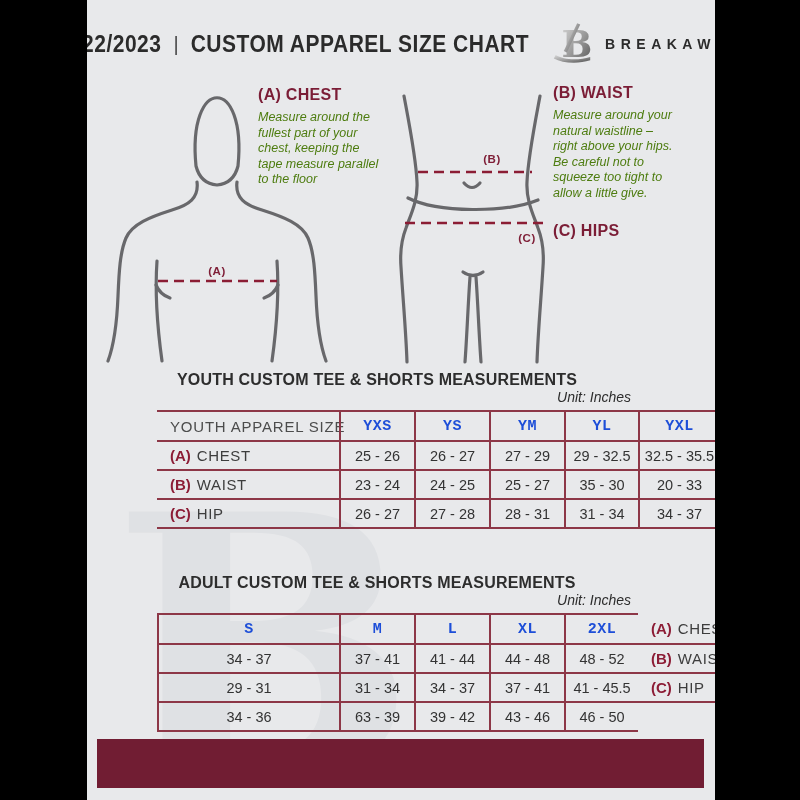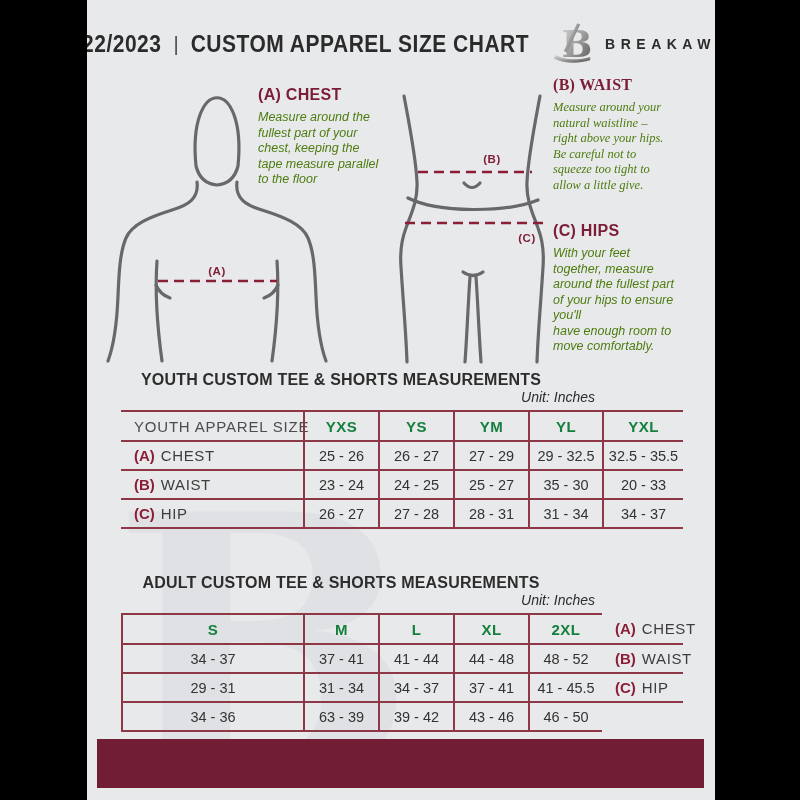--- a/index.html
+++ b/index.html
@@ -29,54 +29,54 @@
   .brand-word { font-size:14px; font-weight:bold; letter-spacing:5.5px; color:#2b2b2b; white-space:nowrap; }
 
   
   .figures { position:absolute; left:0; top:0; width:628px; height:370px; }
   .figures path { fill:none; stroke:#68686b; stroke-width:3.2; stroke-linecap:round; }
   .figures path.dash { stroke:#8b1d34; stroke-width:2.6; stroke-dasharray:10 6; stroke-linecap:butt; }
   .figures text { font-family:"Liberation Sans",sans-serif; font-size:11.5px; font-weight:bold; fill:#7e1d36; letter-spacing:0.5px; }
 
   .guide-col { position:absolute; z-index:2; }
   .guide-a { left:171px; top:86px;  width:146px; }
-  .guide-b { left:466px; top:76px;  width:142px;font-family:Liberation Serif, serif; }
+  .guide-b { left:466px; top:84px;  width:142px; }
   .guide-c { left:466px; top:222px; width:150px; }
   .guide-h { font-size:16px; font-weight:800; color:#7b1d36; letter-spacing:0.3px; margin:0 0 6px 0; }
   .guide-p { font-size:12.5px; font-style:italic; color:#4d7c0f; line-height:15.5px; margin:0; white-space:pre-line; }
 
   
   .watermark {
     position:absolute; left:25px; top:468px; z-index:0;
     font-family:"DejaVu Serif", serif; font-weight:bold;
     font-size:360px; line-height:1; color:#dfe1e4; user-select:none;
   }
 
   
-  .msection { position:absolute; left:0; width:508px; z-index:1; }
+  .msection { position:absolute; left:0; width:508px; z-index:1;padding-left:36px; }
   .msection.youth { top:371px; }
   .msection.adult { top:574px; }
   .section-title { text-align:center; font-size:16px; font-weight:bold; color:#2d2d2d; line-height:18px; letter-spacing:0.2px; }
   .section-unit  { text-align:right; font-size:14px; font-style:italic; color:#2d2d2d; line-height:17px; margin-bottom:4px; }
 
   .sizetable {
     margin-left:34px; width:562px;
     display:grid;
     grid-template-columns:182px 75px 75px 75px 74px 81px;
     grid-template-rows:32px 29px 29px 29px;
   }
   .cell {
     display:flex; align-items:center; justify-content:center;
     border-bottom:2px solid #8d3747;
     font-size:15px; color:#333; box-sizing:border-box; white-space:nowrap;
   }
   .cell.top { border-top:2px solid #8d3747; }
   .cell.vl  { border-left:2px solid #8d3747; }
   .cell.first { justify-content:flex-start; padding-left:13px; color:#4c4c4c; letter-spacing:0.8px; font-size:15px; }
-  .cell.hdr-size { font-weight:bold; color:#15803d; font-size:15px; letter-spacing:0.5px; }
+  .cell.hdr-size { font-weight:bold; color:#1d4ed8; font-size:15px; letter-spacing:0.5px;font-family:Liberation Mono, monospace; }
   .cell.rowlabel { justify-content:flex-start; padding-left:13px; gap:6px; }
   .pfx { font-weight:800; color:#8c1d36; }
   .lbl { color:#3d3d3d; letter-spacing:0.6px; }
   .cell.val { font-size:14.5px; }
 
   
   .footer-bar {
     position:absolute; left:10px; top:739px; width:607px; height:49px;
     background:#711d33; z-index:3;
   }
@@ -151,27 +151,20 @@
       <p class="guide-h">(B) WAIST</p>
       <p class="guide-p">Measure around your
 natural waistline –
 right above your hips.
 Be careful not to
 squeeze too tight to
 allow a little give.</p>
     </div>
     <div class="guide-col guide-c">
       <p class="guide-h">(C) HIPS</p>
-      <p class="guide-p">With your feet
-together, measure
-around the fullest part
-of your hips to ensure
-you'll
-have enough room to
-move comfortably.</p>
     </div>
 
     <div class="watermark">B</div>
 
     <div class="msection youth">
       <div class="section-title">YOUTH CUSTOM TEE &amp; SHORTS MEASUREMENTS</div>
       <div class="section-unit">Unit: Inches</div>
       <div class="sizetable">
         <div class="cell top first">YOUTH APPAREL SIZE</div>
         <div class="cell top vl hdr-size">YXS</div>

